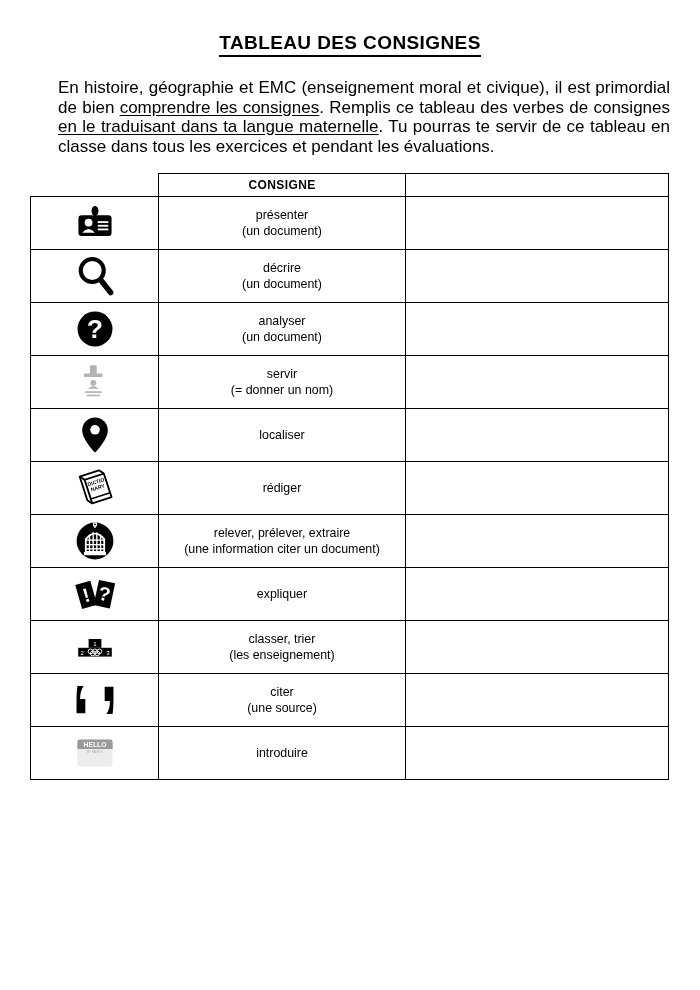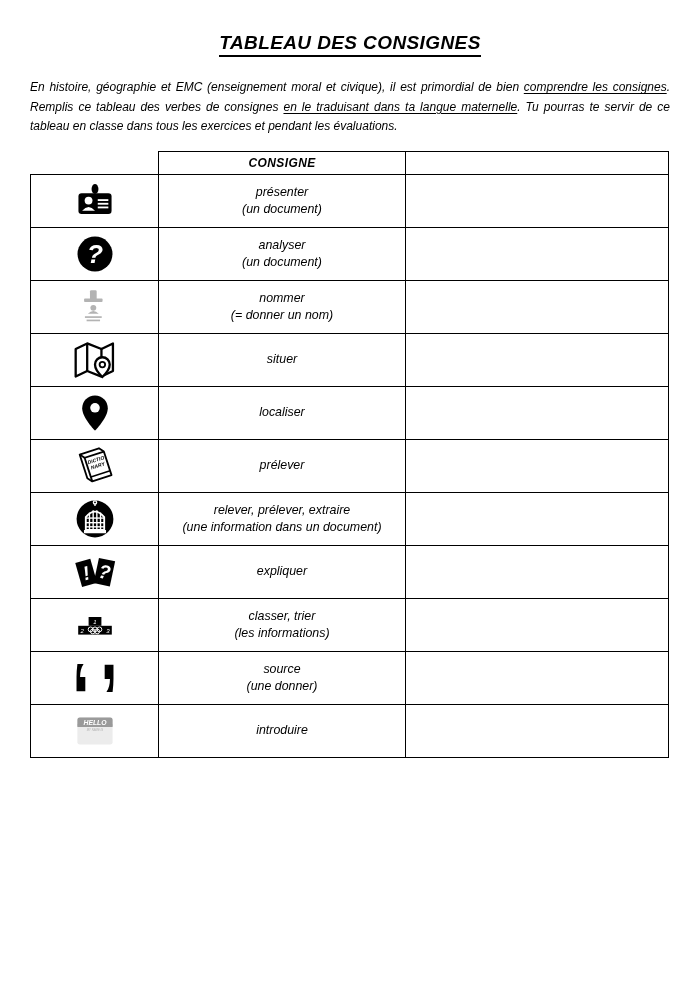--- a/index.html
+++ b/index.html
@@ -14,44 +14,44 @@
     color: #000000;
     overflow: hidden;
     position: relative;
   }
   .page {
     width: 700px;
     height: 990px;
     position: relative;
     box-sizing: border-box;
     padding: 0 30px;
-    font-style: italic;
   }
 
   
   .doc-title {
     text-align: center;
     font-size: 19px;
     font-weight: bold;
     letter-spacing: 0.4px;
     padding-top: 32px;
     padding-bottom: 2px;
   }
   .doc-title span {
     border-bottom: 2px solid #000;
     padding-bottom: 2px;
   }
 
   
   .intro {
     margin-top: 22px;
-    font-size: 12px;
+    font-size: 17px;
     line-height: 19.5px;
     text-align: justify;
     text-justify: inter-word;
+    margin-left: 28px;
   }
   .u { text-decoration: underline; text-underline-offset: 2px; }
 
   
   .tbl-wrap { margin-top: 14px; }
   table.consignes {
     border-collapse: collapse;
     width: 638px;
     table-layout: fixed;
   }
@@ -132,47 +132,44 @@
                   <path d="M22 71 q14 -16 28 0 z" fill="#fff"></path>
                   <rect x="56" y="46" width="23" height="4" fill="#fff"></rect>
                   <rect x="56" y="54" width="23" height="4" fill="#fff"></rect>
                   <rect x="56" y="62" width="23" height="4" fill="#fff"></rect>
                 </svg></span></td>
             <td class="verb-cell"><span>présenter</span><span class="verb-sub">(un document)</span></td>
             <td class="answer-cell"></td>
           </tr>
           <tr>
             <td class="icon-cell"><span class="ico"><svg width="46" height="46" viewBox="0 0 100 100" xmlns="http://www.w3.org/2000/svg">
+                  <circle cx="44" cy="38" r="25" fill="none" stroke="#000" stroke-width="9"></circle>
+                  <line x1="62" y1="58" x2="84" y2="86" stroke="#000" stroke-width="12" stroke-linecap="round"></line>
+                </svg></span></td>
+            <td class="verb-cell"><span>décrire</span><span class="verb-sub">(un document)</span></td>
+            <td class="answer-cell"></td>
+          </tr>
+          <tr>
+            <td class="icon-cell"><span class="ico"><svg width="46" height="46" viewBox="0 0 100 100" xmlns="http://www.w3.org/2000/svg">
                   <circle cx="50" cy="50" r="38" fill="#000"></circle>
                   <text x="50" y="70" font-family="Liberation Sans, sans-serif" font-size="58" font-weight="bold" fill="#fff" text-anchor="middle">?</text>
                 </svg></span></td>
             <td class="verb-cell"><span>analyser</span><span class="verb-sub">(un document)</span></td>
             <td class="answer-cell"></td>
           </tr>
           <tr>
             <td class="icon-cell"><span class="ico"><svg width="42" height="42" viewBox="0 0 100 100" xmlns="http://www.w3.org/2000/svg">
                   <rect x="38" y="10" width="16" height="22" rx="3" fill="#b3b3b3"></rect>
                   <rect x="24" y="30" width="44" height="8" rx="2" fill="#b3b3b3"></rect>
                   <circle cx="46" cy="52" r="7" fill="#b3b3b3"></circle>
                   <path d="M33 66 q13 -13 26 0 z" fill="#b3b3b3"></path>
                   <rect x="26" y="72" width="40" height="4" fill="#b3b3b3"></rect>
                   <rect x="30" y="80" width="32" height="4" fill="#b3b3b3"></rect>
                 </svg></span></td>
-            <td class="verb-cell"><span>nommer</span><span class="verb-sub">(= donner un nom)</span></td>
-            <td class="answer-cell"></td>
-          </tr>
-          <tr>
-            <td class="icon-cell"><span class="ico"><svg width="46" height="46" viewBox="0 0 100 100" xmlns="http://www.w3.org/2000/svg">
-                  <path d="M8 26 L33 14 L64 26 L89 14 L89 74 L64 86 L33 74 L8 86 Z" fill="#fff" stroke="#000" stroke-width="5" stroke-linejoin="round"></path>
-                  <line x1="33" y1="14" x2="33" y2="74" stroke="#000" stroke-width="5"></line>
-                  <line x1="64" y1="26" x2="64" y2="86" stroke="#000" stroke-width="5"></line>
-                  <path d="M66 44 c9 0 16 7 16 16 c0 12 -16 27 -16 27 c0 0 -16 -15 -16 -27 c0 -9 7 -16 16 -16 z" fill="#fff" stroke="#000" stroke-width="5"></path>
-                  <circle cx="66" cy="60" r="6" fill="#fff" stroke="#000" stroke-width="4"></circle>
-                </svg></span></td>
-            <td class="verb-cell"><span>situer</span></td>
+            <td class="verb-cell"><span>servir</span><span class="verb-sub">(= donner un nom)</span></td>
             <td class="answer-cell"></td>
           </tr>
           <tr>
             <td class="icon-cell"><span class="ico"><svg width="40" height="46" viewBox="0 0 100 100" xmlns="http://www.w3.org/2000/svg">
                   <path d="M50 6 c-18 0 -32 14 -32 32 c0 24 32 56 32 56 c0 0 32 -32 32 -56 c0 -18 -14 -32 -32 -32 z" fill="#000"></path>
                   <circle cx="50" cy="37" r="12" fill="#fff"></circle>
                 </svg></span></td>
             <td class="verb-cell"><span>localiser</span></td>
             <td class="answer-cell"></td>
           </tr>
@@ -180,39 +177,39 @@
             <td class="icon-cell"><span class="ico"><svg width="46" height="46" viewBox="0 0 100 100" xmlns="http://www.w3.org/2000/svg">
                   <g transform="rotate(-18 50 50)">
                     <path d="M26 16 L70 16 L78 26 L78 80 L34 80 L26 70 Z" fill="#fff" stroke="#000" stroke-width="4" stroke-linejoin="round"></path>
                     <path d="M26 16 L34 26 L78 26" fill="none" stroke="#000" stroke-width="4"></path>
                     <path d="M34 26 L34 80" fill="none" stroke="#000" stroke-width="4"></path>
                     <path d="M34 70 L78 70" fill="none" stroke="#000" stroke-width="3"></path>
                     <text x="56" y="42" font-family="Liberation Sans, sans-serif" font-size="11" font-weight="bold" fill="#000" text-anchor="middle">DICTIO</text>
                     <text x="56" y="55" font-family="Liberation Sans, sans-serif" font-size="11" font-weight="bold" fill="#000" text-anchor="middle">NARY</text>
                   </g>
                 </svg></span></td>
-            <td class="verb-cell"><span>prélever</span></td>
+            <td class="verb-cell"><span>rédiger</span></td>
             <td class="answer-cell"></td>
           </tr>
           <tr>
             <td class="icon-cell"><span class="ico"><svg width="46" height="46" viewBox="0 0 100 100" xmlns="http://www.w3.org/2000/svg">
                   <circle cx="50" cy="50" r="40" fill="#000"></circle>
                   <path d="M50 16 v6" stroke="#fff" stroke-width="3"></path>
                   <circle cx="50" cy="14" r="3.5" fill="none" stroke="#fff" stroke-width="3"></circle>
                   <path d="M30 74 L30 46 q20 -24 40 0 L70 74 Z" fill="none" stroke="#fff" stroke-width="4"></path>
                   <line x1="38" y1="36" x2="38" y2="74" stroke="#fff" stroke-width="3"></line>
                   <line x1="46" y1="31" x2="46" y2="74" stroke="#fff" stroke-width="3"></line>
                   <line x1="54" y1="31" x2="54" y2="74" stroke="#fff" stroke-width="3"></line>
                   <line x1="62" y1="36" x2="62" y2="74" stroke="#fff" stroke-width="3"></line>
                   <line x1="30" y1="48" x2="70" y2="48" stroke="#fff" stroke-width="3"></line>
                   <line x1="30" y1="58" x2="70" y2="58" stroke="#fff" stroke-width="3"></line>
                   <line x1="30" y1="67" x2="70" y2="67" stroke="#fff" stroke-width="3"></line>
                   <rect x="26" y="74" width="48" height="7" fill="#fff"></rect>
                 </svg></span></td>
-            <td class="verb-cell"><span>relever, prélever, extraire</span><span class="verb-sub">(une information dans un document)</span></td>
+            <td class="verb-cell"><span>relever, prélever, extraire</span><span class="verb-sub">(une information citer un document)</span></td>
             <td class="answer-cell"></td>
           </tr>
           <tr>
             <td class="icon-cell"><span class="ico"><svg width="48" height="46" viewBox="0 0 100 100" xmlns="http://www.w3.org/2000/svg">
                   <g transform="rotate(-16 34 52)">
                     <rect x="14" y="24" width="34" height="54" fill="#000"></rect>
                     <text x="31" y="66" font-family="Liberation Sans, sans-serif" font-size="42" font-weight="bold" fill="#fff" text-anchor="middle">!</text>
                   </g>
                   <g transform="rotate(12 68 52)">
                     <rect x="52" y="22" width="36" height="56" fill="#000"></rect>
@@ -230,29 +227,29 @@
                   <text x="18" y="69" font-family="Liberation Sans, sans-serif" font-size="15" fill="#fff" text-anchor="middle">2</text>
                   <text x="82" y="69" font-family="Liberation Sans, sans-serif" font-size="15" fill="#fff" text-anchor="middle">3</text>
                   <g fill="none" stroke="#fff" stroke-width="2.4">
                     <circle cx="39" cy="61" r="6"></circle>
                     <circle cx="50" cy="61" r="6"></circle>
                     <circle cx="61" cy="61" r="6"></circle>
                     <circle cx="44.5" cy="66" r="6"></circle>
                     <circle cx="55.5" cy="66" r="6"></circle>
                   </g>
                 </svg></span></td>
-            <td class="verb-cell"><span>classer, trier</span><span class="verb-sub">(les informations)</span></td>
+            <td class="verb-cell"><span>classer, trier</span><span class="verb-sub">(les enseignement)</span></td>
             <td class="answer-cell"></td>
           </tr>
           <tr>
             <td class="icon-cell"><span class="ico"><svg width="52" height="44" viewBox="0 0 100 100" xmlns="http://www.w3.org/2000/svg">
                   <path d="M10 18 q-2 16 -2 30 l0 32 l20 0 l0 -32 l-12 0 q0 -18 8 -30 z" fill="#000"></path>
                   <path d="M90 82 q2 -16 2 -30 l0 -32 l-20 0 l0 32 l12 0 q0 18 -8 30 z" fill="#000"></path>
                 </svg></span></td>
-            <td class="verb-cell"><span>source</span><span class="verb-sub">(une donner)</span></td>
+            <td class="verb-cell"><span>citer</span><span class="verb-sub">(une source)</span></td>
             <td class="answer-cell"></td>
           </tr>
           <tr>
             <td class="icon-cell"><span class="ico"><svg width="54" height="40" viewBox="0 0 100 100" xmlns="http://www.w3.org/2000/svg">
                   <rect x="6" y="16" width="88" height="68" rx="6" fill="#ececec"></rect>
                   <rect x="6" y="16" width="88" height="24" rx="6" fill="#9a9a9a"></rect>
                   <rect x="6" y="34" width="88" height="6" fill="#9a9a9a"></rect>
                   <text x="50" y="34" font-family="Liberation Sans, sans-serif" font-size="17" font-weight="bold" fill="#fff" text-anchor="middle">HELLO</text>
                   <text x="50" y="51" font-family="Liberation Sans, sans-serif" font-size="7" fill="#b0b0b0" text-anchor="middle">MY NAME IS</text>
                 </svg></span></td>

